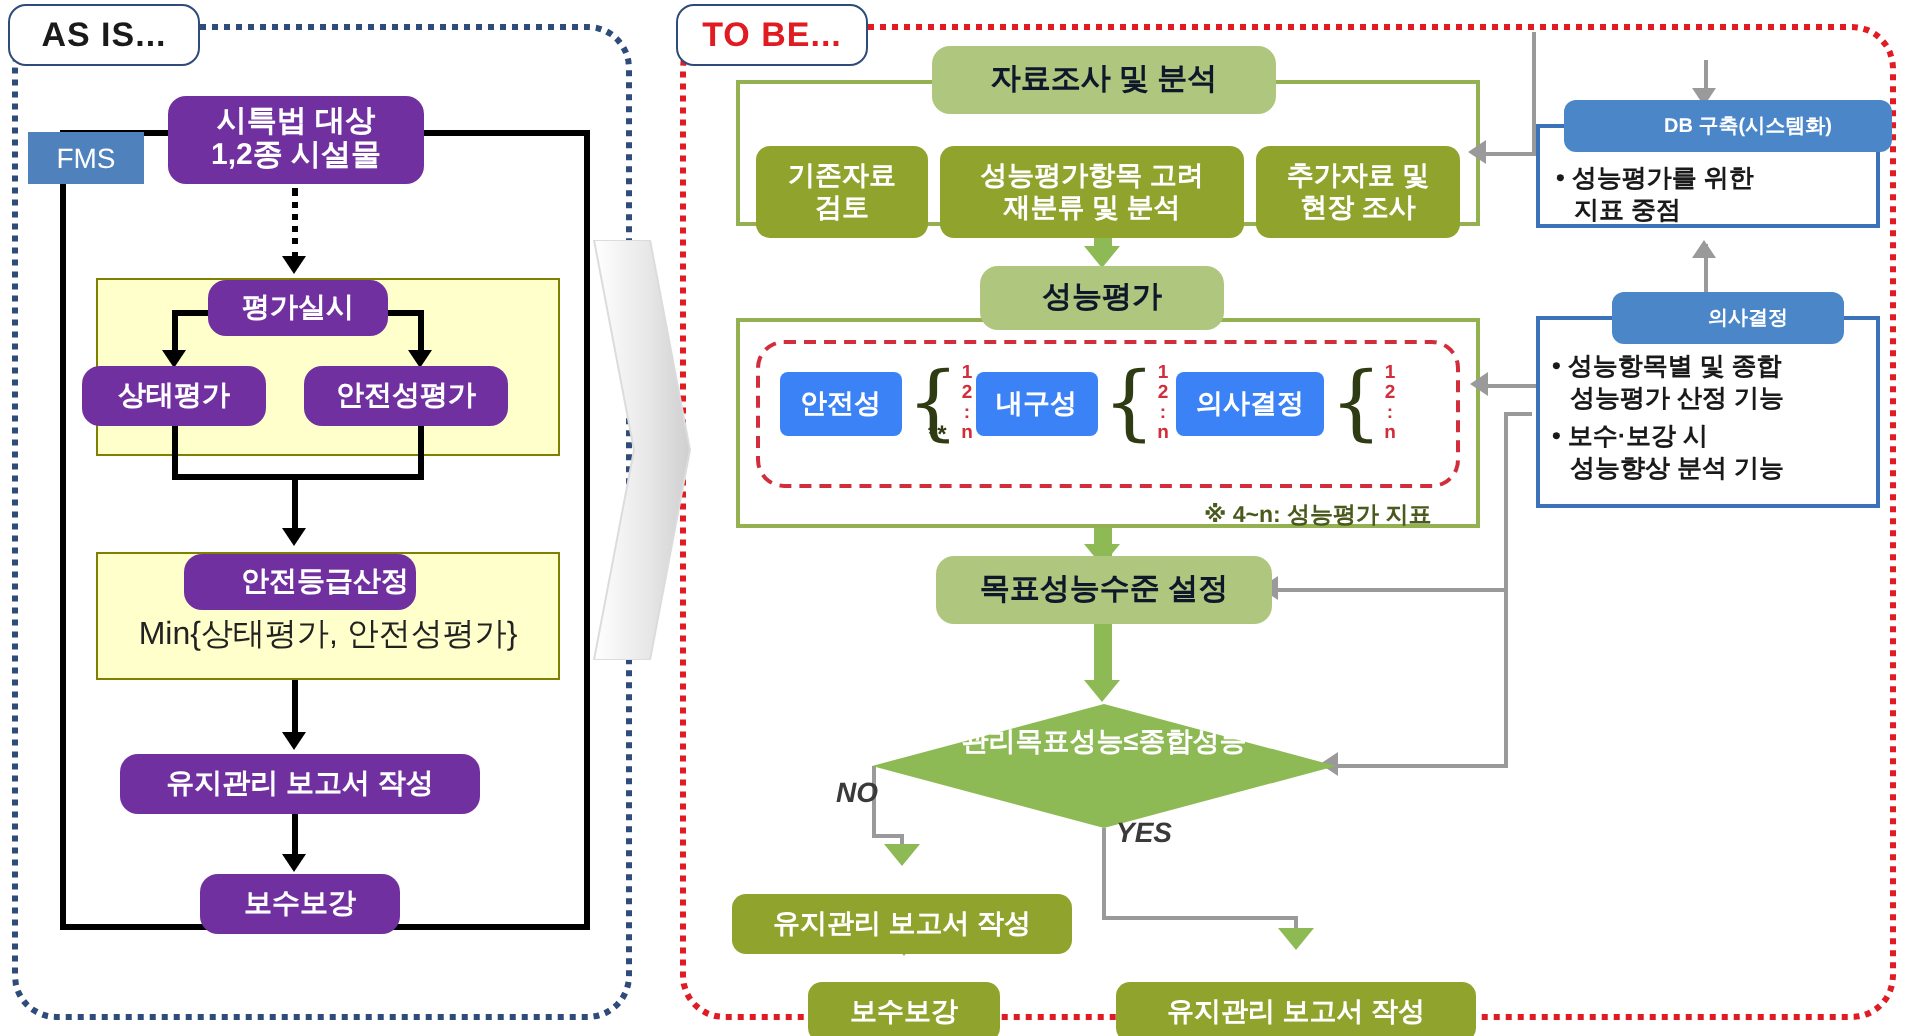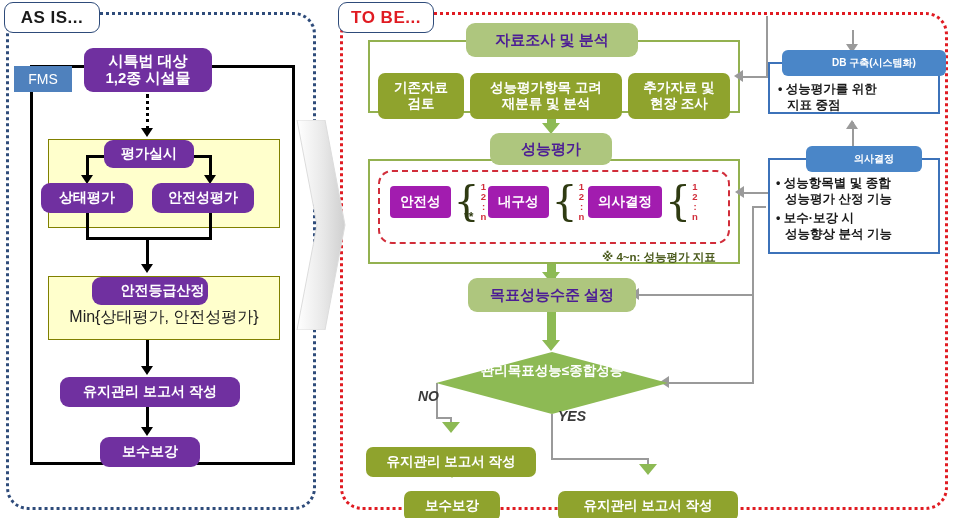--- a/index.html
+++ b/index.html
@@ -107,21 +107,21 @@
   .gbox {
     position: absolute;
     background: #8FA32D; color: #ffffff;
     border-radius: 7px;
     display: flex; align-items: center; justify-content: center;
     text-align: center; font-weight: bold; line-height: 1.15;
     font-size: 13.5px; box-sizing: border-box; z-index: 8; margin-top: 15px;
   }
   .gbox-light {
     position: absolute;
-    background: #AEC67E; color: #4c1d95;
+    background: #AEC67E; color: #0f172a;
     border-radius: 9px;
     display: flex; align-items: center; justify-content: center;
     text-align: center; font-weight: bold; line-height: 1.15;
     font-size: 15px; box-sizing: border-box; z-index: 12;
   }
 
   .green-frame {
     position: absolute;
     border: 2.5px solid #93B150;
     background: #ffffff;
@@ -145,21 +145,21 @@
   #g-perfeval { left: 490px; top: 133px; width: 122px; height: 32px; }
   #g-target   { left: 468px; top: 278px; width: 168px; height: 34px; }
   #g-report-no{ left: 366px; top: 432px; width: 170px; height: 30px; }
   #g-repair   { left: 404px; top: 476px; width: 96px;  height: 30px; }
   #g-report-yes{left: 558px; top: 476px; width: 180px; height: 30px; }
 
   .item-wrap {
     position: absolute; display: flex; align-items: center; z-index: 10;
   }
   .item-box {
-    background: #a21caf; color: #ffffff;
+    background: #3b82f6; color: #ffffff;
     font-weight: bold; font-size: 13.5px;
     padding: 7px 10px; border-radius: 4px; white-space: nowrap;
   }
   .brace {
     color: #2f3b12; font-size: 41px; line-height: 0;
     margin-left: 3px; font-family: "DejaVu Serif", serif;
     position: relative; top: -1px;
   }
   .nlist {
     display: flex; flex-direction: column; align-items: center;

